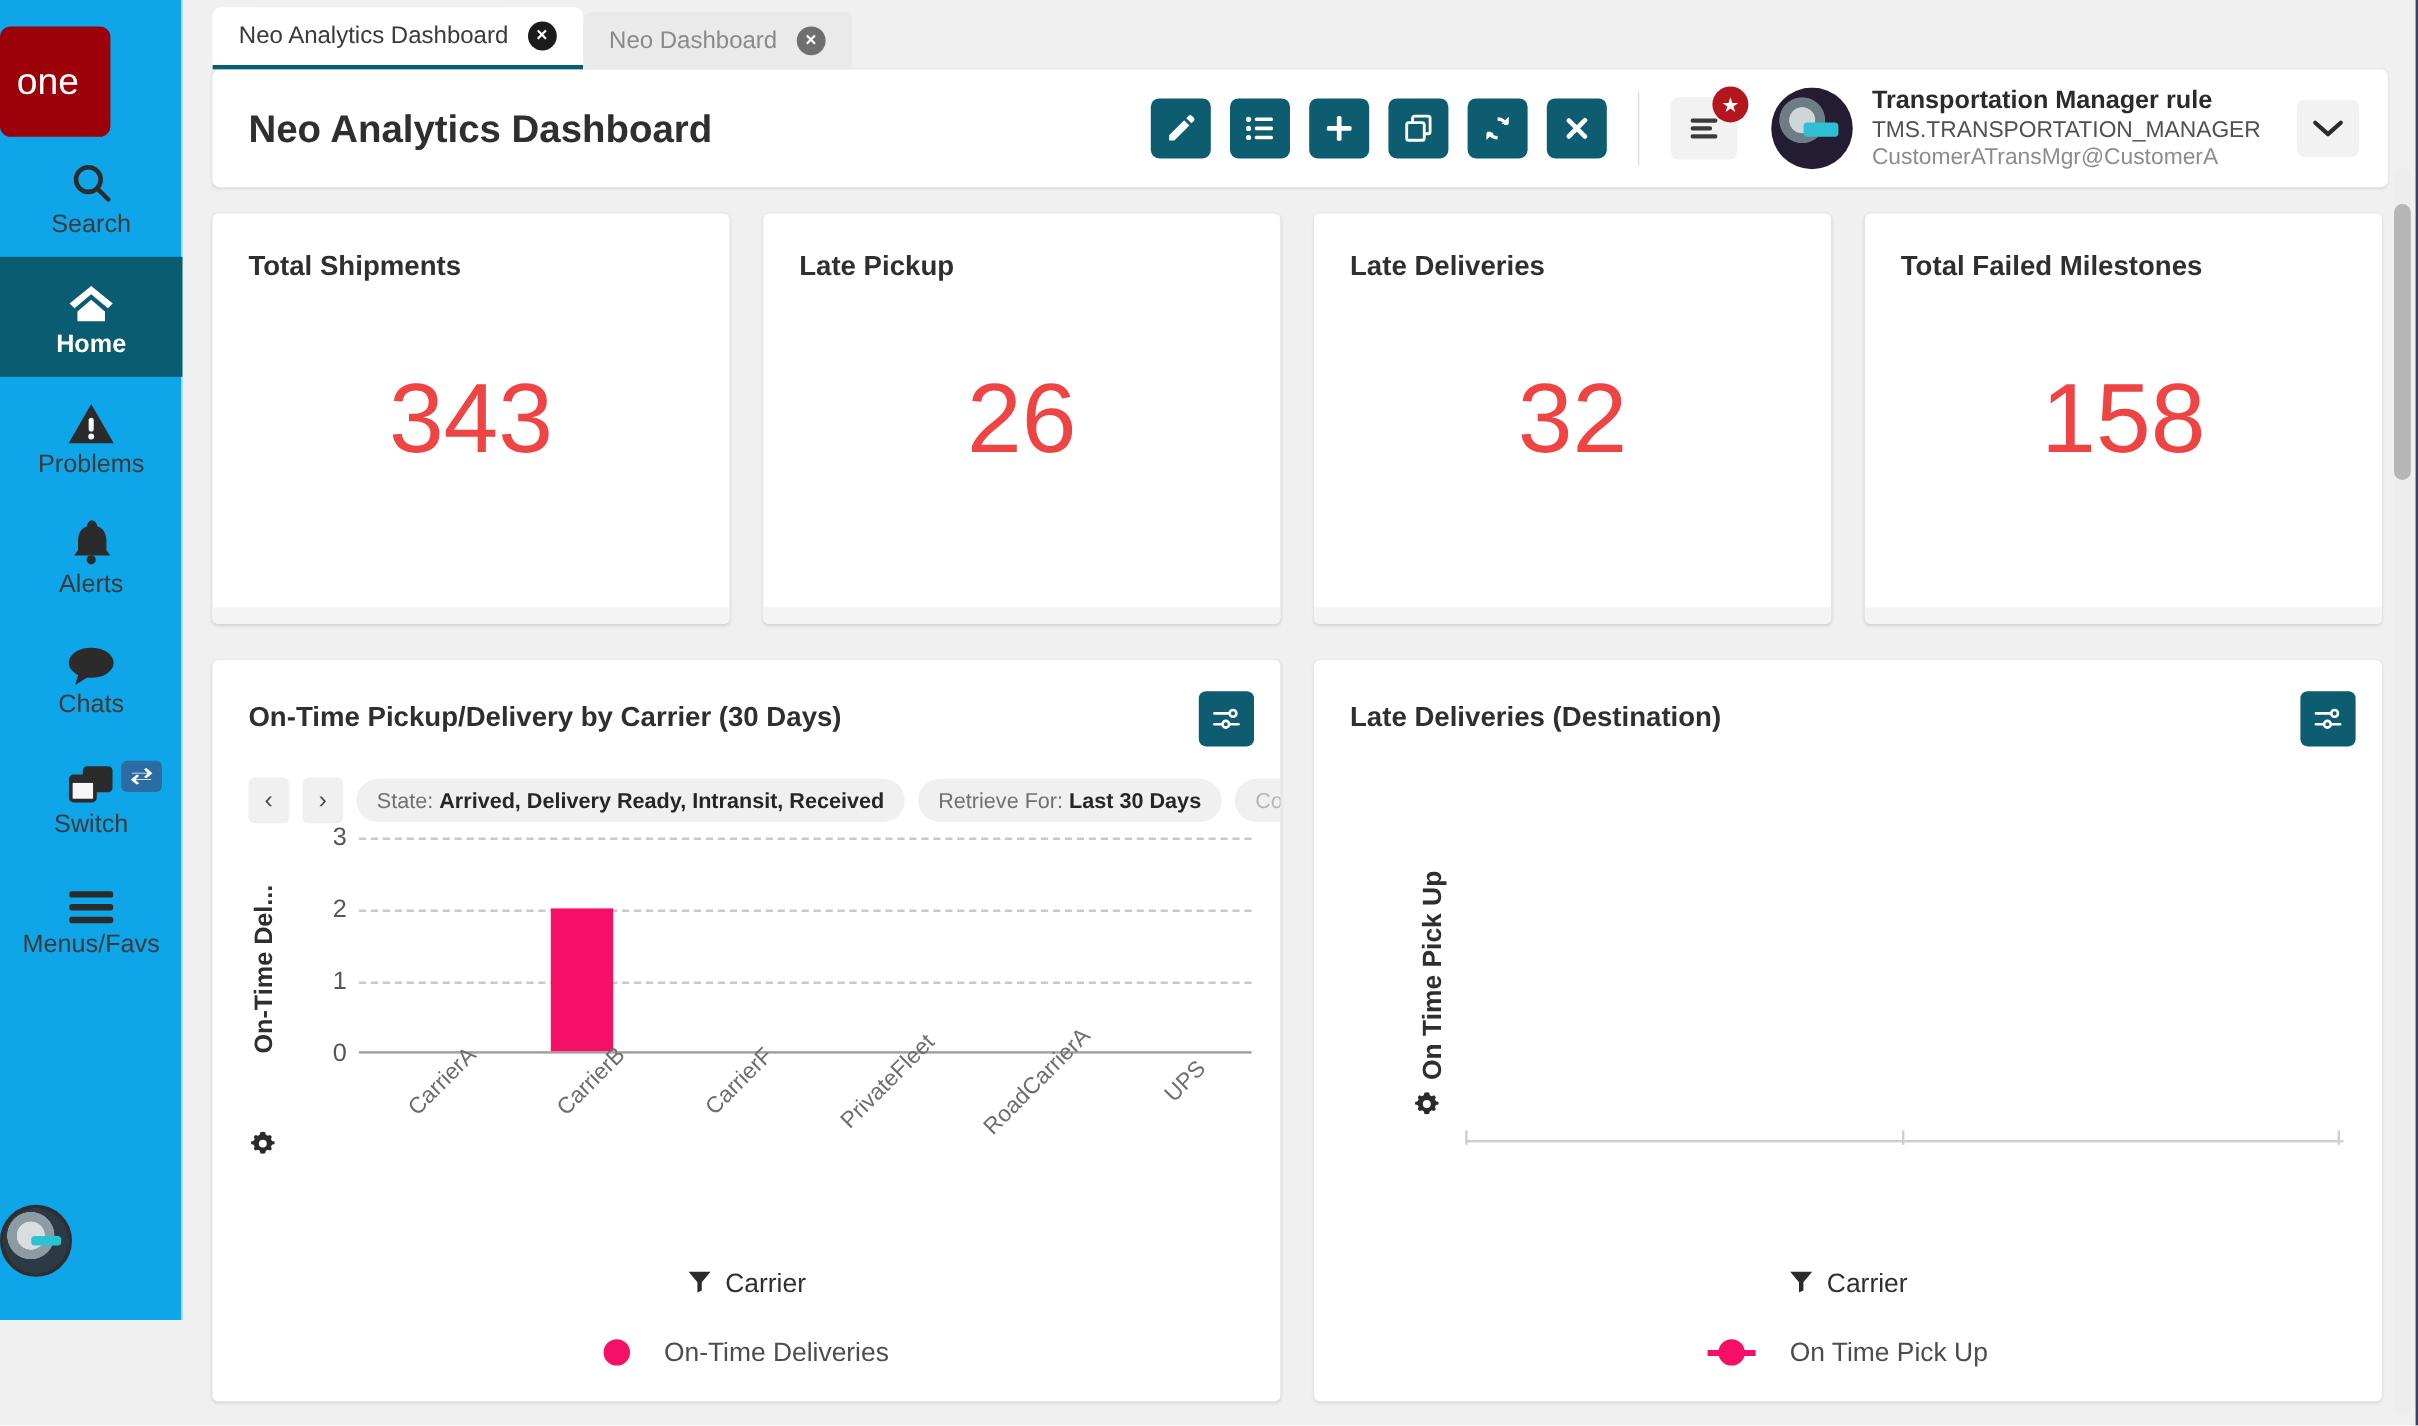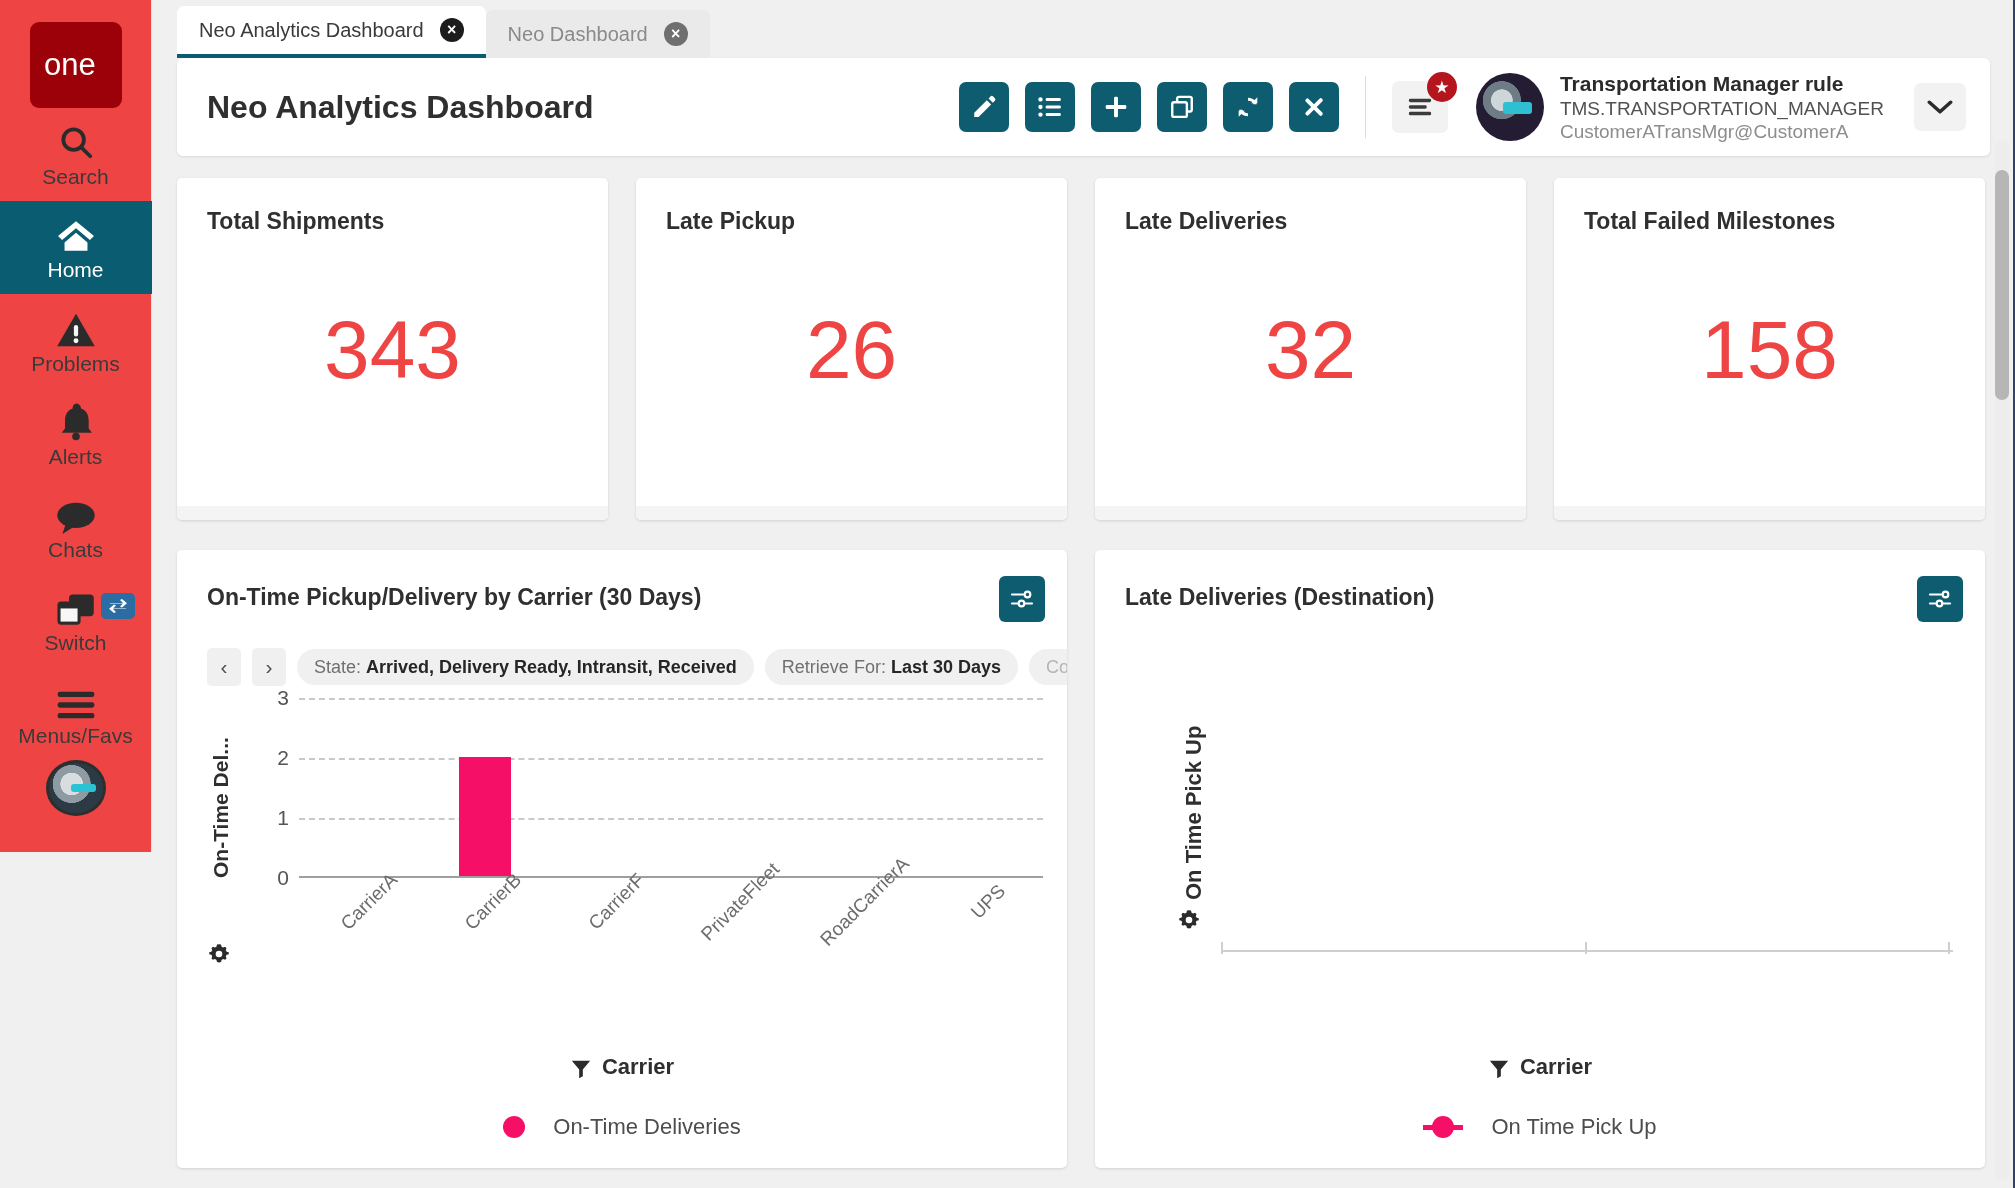--- a/index.html
+++ b/index.html
@@ -7,24 +7,24 @@
     width: 2015px; height: 1188px;
     overflow: hidden;
     background: #ffffff;
     font-family: "Liberation Sans", sans-serif;
   }
 
   #app { position: relative; width: 2015px; height: 1188px; display: flex; background: #f0f0f0; }
 
   
   .sidebar {
-    width: 152px; height: 852px;
-    background: #ef4444;
+    width: 152px; height: 1100px;
+    background: #0ea5e9;
     border-right: 1px solid #e3e3e3;
-    display: flex; flex-direction: column; align-items: center;
+    display: flex; flex-direction: column; 
     flex: 0 0 152px;
     position: relative;
     z-index: 5;
   }
   .logo {
     width: 92px; height: 92px; margin-top: 22px;
     background: #9c0008; border-radius: 9px;
     display: flex; align-items: center; justify-content: center;
   }
   .logo svg { display: block; }
@@ -32,21 +32,21 @@
     width: 152px; height: 100px;
     display: flex; flex-direction: column; align-items: center; justify-content: center;
     gap: 4px;
     color: #3a3a3a;
     cursor: pointer;
   }
   .nav-item.active { background: #0a5c70; color: #ffffff; }
   .nav-item .nv-ico { height: 42px; display: flex; align-items: flex-end; justify-content: center; }
   .nav-item .nv-ico svg { display: block; }
   .nav-label { font-size: 21px; line-height: 24px; }
-  .nav-item.active .nav-label { font-weight: normal; }
+  .nav-item.active .nav-label { font-weight: bold; }
   .nav-wrap { position: relative; }
   .switch-badge {
     position: absolute; right: 17px; top: 20px;
     width: 34px; height: 26px; border-radius: 5px;
     background: #2b6ca3; display: flex; align-items: center; justify-content: center;
   }
   .sidebar-spacer { flex: 1 1 auto; }
   .bot-avatar {
     width: 60px; height: 60px; border-radius: 50%;
     margin-bottom: 36px;
@@ -224,22 +224,22 @@
   .bar { width: 52px; background: #f50f67; }
   .xlabels { position: absolute; left: 92px; right: 2px; top: 186px; display: flex; }
   .xlab-slot { flex: 1 1 0; display: flex; justify-content: center; }
   .xlab {
     font-size: 19px; color: #6d6d6d;
     transform: rotate(-45deg); transform-origin: top center;
     white-space: nowrap; margin-top: 10px;
   }
   .chart-foot { position: absolute; left: 0; right: 0; bottom: 28px; text-align: center; }
   .x-title {
-    font-size: 22px; font-weight: bold; color: #2f2f2f;
-    display: inline-flex; align-items: flex-end; gap: 10px;
+    font-size: 22px; font-weight: normal; color: #2f2f2f;
+    display: inline-flex; align-items: flex-start; gap: 10px;
   }
   .legend { margin-top: 30px; display: flex; align-items: center; justify-content: center; gap: 28px; }
   .legend-dot { width: 22px; height: 22px; border-radius: 50%; background: #f50f67; }
   .legend-line { position: relative; width: 40px; height: 22px; }
   .legend-line::before {
     content: ""; position: absolute; left: 0; top: 9px; width: 40px; height: 5px; background: #f50f67;
   }
   .legend-line::after {
     content: ""; position: absolute; left: 9px; top: 0; width: 22px; height: 22px;
     border-radius: 50%; background: #f50f67;

